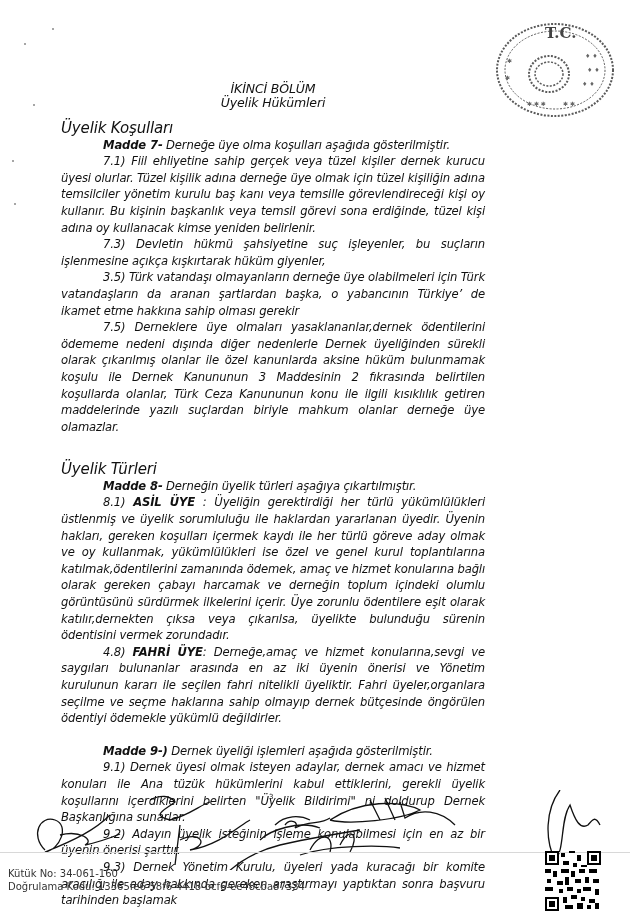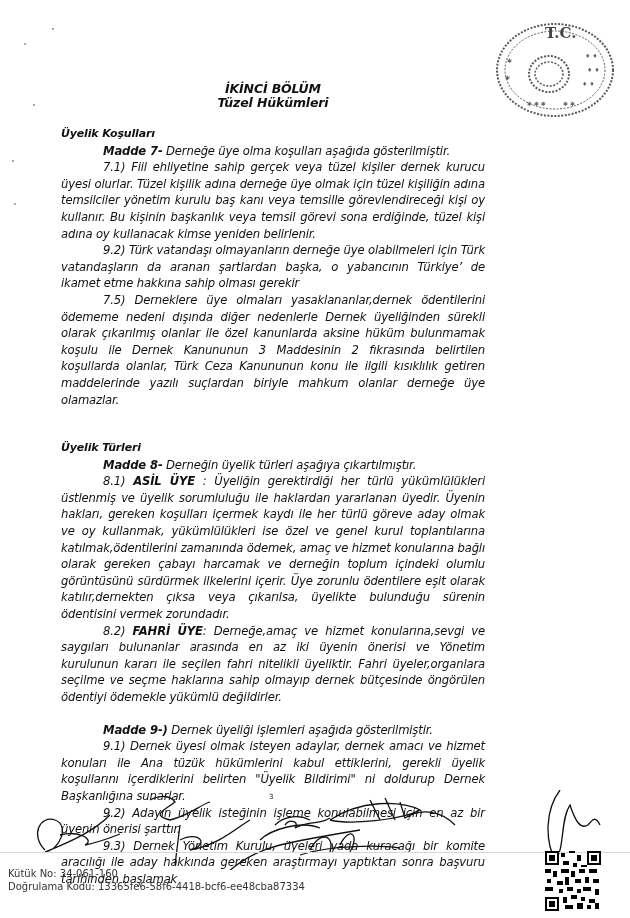--- a/index.html
+++ b/index.html
@@ -5,22 +5,22 @@
   html, body { margin: 0; padding: 0; background: #ffffff; }
   body {
     width: 630px; height: 918px; position: relative; overflow: hidden;
     font-family: "DejaVu Sans", sans-serif; color: #111;
   }
   .page { position: absolute; left: 0; top: 0; width: 630px; height: 918px; }
   .content {
     position: absolute; left: 61px; top: 82px; width: 424px;
     font-style: italic; font-size: 11.6px; line-height: 16.6px; letter-spacing: -0.15px;
   }
-  .chapter { text-align: center; font-weight: bold; font-size: 12.5px; line-height: 14px; margin-left: 0; }
-  .head { font-weight: bold; font-size: 11px; margin-top: 16px; }
+  .chapter { text-align: center; font-weight: normal; font-size: 12.5px; line-height: 14px; margin-left: 0; }
+  .head { font-weight: normal; font-size: 15px; margin-top: 10px; }
   .p { text-align: justify; text-align-last: left; }
   .ind { text-indent: 42px; }
   .b { font-weight: bold; }
   .gap { height: 16px; }
   .stamp { position: absolute; left: 477px; top: 8px; width: 150px; height: 110px; }
   .signs { position: absolute; left: 0; top: 790px; width: 630px; height: 80px; }
   .rule { position: absolute; left: 0; top: 852px; width: 630px; height: 1px; background: #d8d8d8; }
   .footer {
     position: absolute; left: 8px; top: 868px;
     font-family: "DejaVu Sans", sans-serif; font-style: normal;
@@ -55,34 +55,35 @@
       <text x="105" y="78">♦ ♦</text>
       <text x="50" y="98">✱ ✱ ✱</text>
       <text x="86" y="98">✱ ✱</text>
       <text x="30" y="55">✱</text>
       <text x="28" y="72">✱</text>
     </g>
   </svg>
 
   <div class="content">
     <div class="chapter">İKİNCİ BÖLÜM</div>
-    <div class="chapter">Tüzel Hükümleri</div>
+    <div class="chapter">Üyelik Hükümleri</div>
 
     <div class="head">Üyelik Koşulları</div>
     <div class="p ind"><span class="b">Madde 7-</span><span> Derneğe üye olma koşulları aşağıda gösterilmiştir.</span></div>
     <div class="p ind">7.1) Fiil ehliyetine sahip  gerçek veya  tüzel kişiler dernek kurucu üyesi olurlar. Tüzel  kişilik adına derneğe üye olmak  için tüzel kişiliğin  adına temsilciler yönetim kurulu baş kanı veya temsille görevlendireceği kişi oy kullanır. Bu kişinin başkanlık veya temsil görevi sona erdiğinde, tüzel kişi adına oy kullanacak kimse yeniden belirlenir.</div>
-    <div class="p ind">9.2) Türk vatandaşı olmayanların derneğe üye olabilmeleri için Türk vatandaşların da aranan şartlardan başka, o yabancının Türkiye’ de ikamet etme hakkına sahip olması gerekir</div>
+    <div class="p ind">7.3) Devletin hükmü şahsiyetine suç işleyenler, bu suçların işlenmesine açıkça kışkırtarak hüküm giyenler,</div>
+    <div class="p ind">3.5) Türk vatandaşı olmayanların derneğe üye olabilmeleri için Türk vatandaşların da aranan şartlardan başka, o yabancının Türkiye’ de ikamet etme hakkına sahip olması gerekir</div>
     <div class="p ind">7.5) Derneklere üye olmaları yasaklananlar,dernek ödentilerini ödememe nedeni dışında diğer nedenlerle Dernek üyeliğinden sürekli olarak çıkarılmış olanlar ile özel kanunlarda aksine hüküm bulunmamak koşulu ile Dernek Kanununun 3  Maddesinin 2 fıkrasında  belirtilen koşullarda olanlar, Türk Ceza Kanununun konu ile ilgili kısıklılık getiren  maddelerinde yazılı suçlardan biriyle mahkum olanlar derneğe üye olamazlar.</div>
 
     <div class="gap"></div>
 
     <div class="head">Üyelik Türleri</div>
     <div class="p ind"><span class="b">Madde 8-</span><span> Derneğin üyelik türleri aşağıya çıkartılmıştır.</span></div>
     <div class="p ind"><span>8.1) </span><span class="b">ASİL ÜYE</span><span> : Üyeliğin gerektirdiği her türlü yükümlülükleri üstlenmiş ve üyelik sorumluluğu ile haklardan yararlanan üyedir. Üyenin hakları, gereken koşulları içermek kaydı ile her türlü göreve aday olmak ve oy kullanmak, yükümlülükleri ise özel ve genel kurul toplantılarına katılmak,ödentilerini zamanında ödemek, amaç ve hizmet konularına bağlı olarak gereken çabayı harcamak ve derneğin toplum içindeki olumlu görüntüsünü sürdürmek ilkelerini içerir. Üye zorunlu ödentilere eşit olarak katılır,dernekten çıksa veya çıkarılsa, üyelikte bulunduğu sürenin ödentisini vermek zorundadır.</span></div>
-    <div class="p ind"><span>8.2) </span><span class="b">FAHRİ ÜYE</span><span>: Derneğe,amaç ve hizmet konularına,sevgi ve saygıları bulunanlar arasında en az iki üyenin önerisi ve Yönetim kurulunun kararı ile seçilen fahri nitelikli üyeliktir. Fahri üyeler,organlara seçilme ve seçme haklarına sahip olmayıp dernek bütçesinde öngörülen ödentiyi ödemekle yükümlü değildirler.</span></div>
+    <div class="p ind"><span>4.8) </span><span class="b">FAHRİ ÜYE</span><span>: Derneğe,amaç ve hizmet konularına,sevgi ve saygıları bulunanlar arasında en az iki üyenin önerisi ve Yönetim kurulunun kararı ile seçilen fahri nitelikli üyeliktir. Fahri üyeler,organlara seçilme ve seçme haklarına sahip olmayıp dernek bütçesinde öngörülen ödentiyi ödemekle yükümlü değildirler.</span></div>
 
     <div class="gap"></div>
 
     <div class="p ind"><span class="b">Madde 9-)</span><span> Dernek üyeliği işlemleri aşağıda gösterilmiştir.</span></div>
     <div class="p ind">9.1) Dernek üyesi olmak isteyen adaylar, dernek amacı ve hizmet konuları ile Ana tüzük hükümlerini kabul ettiklerini, gerekli üyelik koşullarını içerdiklerini belirten "Üyelik Bildirimi" ni doldurup Dernek Başkanlığına sunarlar.</div>
     <div class="p ind">9.2) Adayın üyelik isteğinin işleme konulabilmesi için en az bir üyenin önerisi şarttır.</div>
     <div class="p ind">9.3) Dernek  Yönetim Kurulu, üyeleri yada kuracağı bir komite aracılığı ile aday hakkında gereken araştırmayı yaptıktan sonra başvuru tarihinden başlamak</div>
   </div>
 
   <div class="pagenum">3</div>

